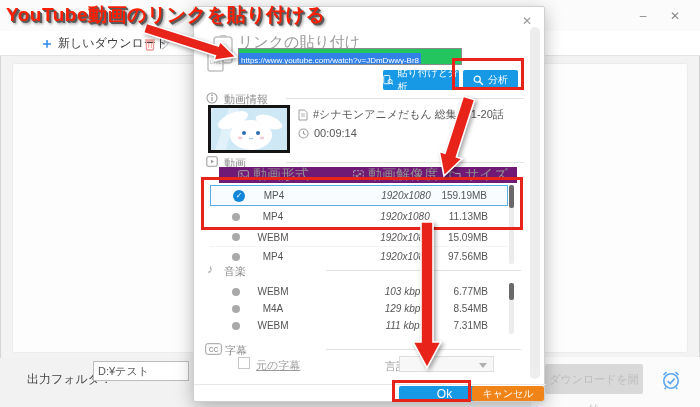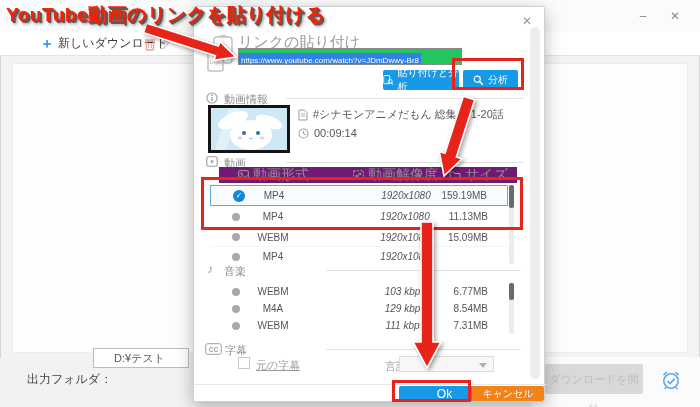--- a/index.html
+++ b/index.html
@@ -13,21 +13,21 @@
   .titlebar { left:0; top:0; width:700px; height:31px; background:#fbfbfb; }
   .winctl { width:26px; height:20px; text-align:center; line-height:20px; color:#8a8a8a; font-size:12px; cursor:default; }
   .toolbar { left:0; top:31px; width:700px; height:25px; background:#ffffff; border-bottom:1px solid #e3e3e3; }
   .newdl { left:40px; top:34px; height:18px; display:flex; align-items:center; gap:4px; }
   .plus { color:#2e8be6; font-size:14px; font-weight:bold; line-height:14px; }
   .newdl-label { font-size:12px; color:#3a3a3a; }
   .clear-partial { left:160px; top:37px; font-size:11px; color:#b0b6ba; }
   .listpanel { left:12px; top:63px; width:676px; height:290px; background:#fdfdfd; border:1px solid #ececec; border-radius:3px; }
   .bottombar { left:0; top:358px; width:700px; height:49px; background:#f2f2f2; }
   .outlabel { left:27px; top:371px; font-size:12px; color:#444; }
-  .outinput { left:93px; top:348px; width:96px; height:20px; background:#fff; border:1px solid #bcbcbc; font-size:11px; color:#555; line-height:18px; padding-left:20px; }
+  .outinput { left:93px; top:361px; width:96px; height:20px; background:#fff; border:1px solid #bcbcbc; font-size:11px; color:#555; line-height:18px; padding-left:4px; }
   .rightpanel { left:530px; top:357px; width:170px; height:50px; background:#fbfbfb; border-left:1px solid #ececec; }
   .startbtn { left:545px; top:364px; width:98px; height:30px; background:#d9d9d9; color:#bdbdbd; font-size:11px;
               text-align:center; line-height:30px; border-radius:2px; }
   .alarmbox { left:656px; top:366px; width:30px; height:28px; display:flex; align-items:center; justify-content:center; }
 
   
   .dialog { left:193px; top:6px; width:352px; height:396px; background:#ffffff; border:1px solid #cfcfcf;
             border-radius:2px; box-shadow:0 5px 18px rgba(0,0,0,.28); z-index:10; }
   .dlg-close { right:12px; top:7px; color:#9a9a9a; font-size:12px; cursor:default; }
   .dlg-scroll { left:336px; top:20px; width:10px; height:352px; background:#ededed; border-radius:5px; }
@@ -244,20 +244,21 @@
       <div class="cell c-fmt">WEBM</div>
       <div class="cell c-mid">1920x1080</div>
       <div class="cell c-size">15.09MB</div>
     </div>
     <div class="row vrow" style="top:240px; height:19px;">
       <div class="cell c-radio">
           <span class="radio"></span>
         </div>
       <div class="cell c-fmt">MP4</div>
       <div class="cell c-mid">1920x1080</div>
+      <div class="cell c-size">97.56MB</div>
     </div>
     <div class="sbar-track" style="top:178px; height:79px;">
       <div class="sbar-thumb" style="top:0; height:23px;"></div>
     </div>
 
     <div class="abs" style="left:13px; top:255px; font-size:12px; color:#9e9e9e;">♪</div>
     <div class="abs sec-label" style="left:30px; top:257px;">音楽</div>
     <div class="divider" style="left:132px; top:263px; width:195px;"></div>
 
     <div class="row arow" style="top:276px;">

